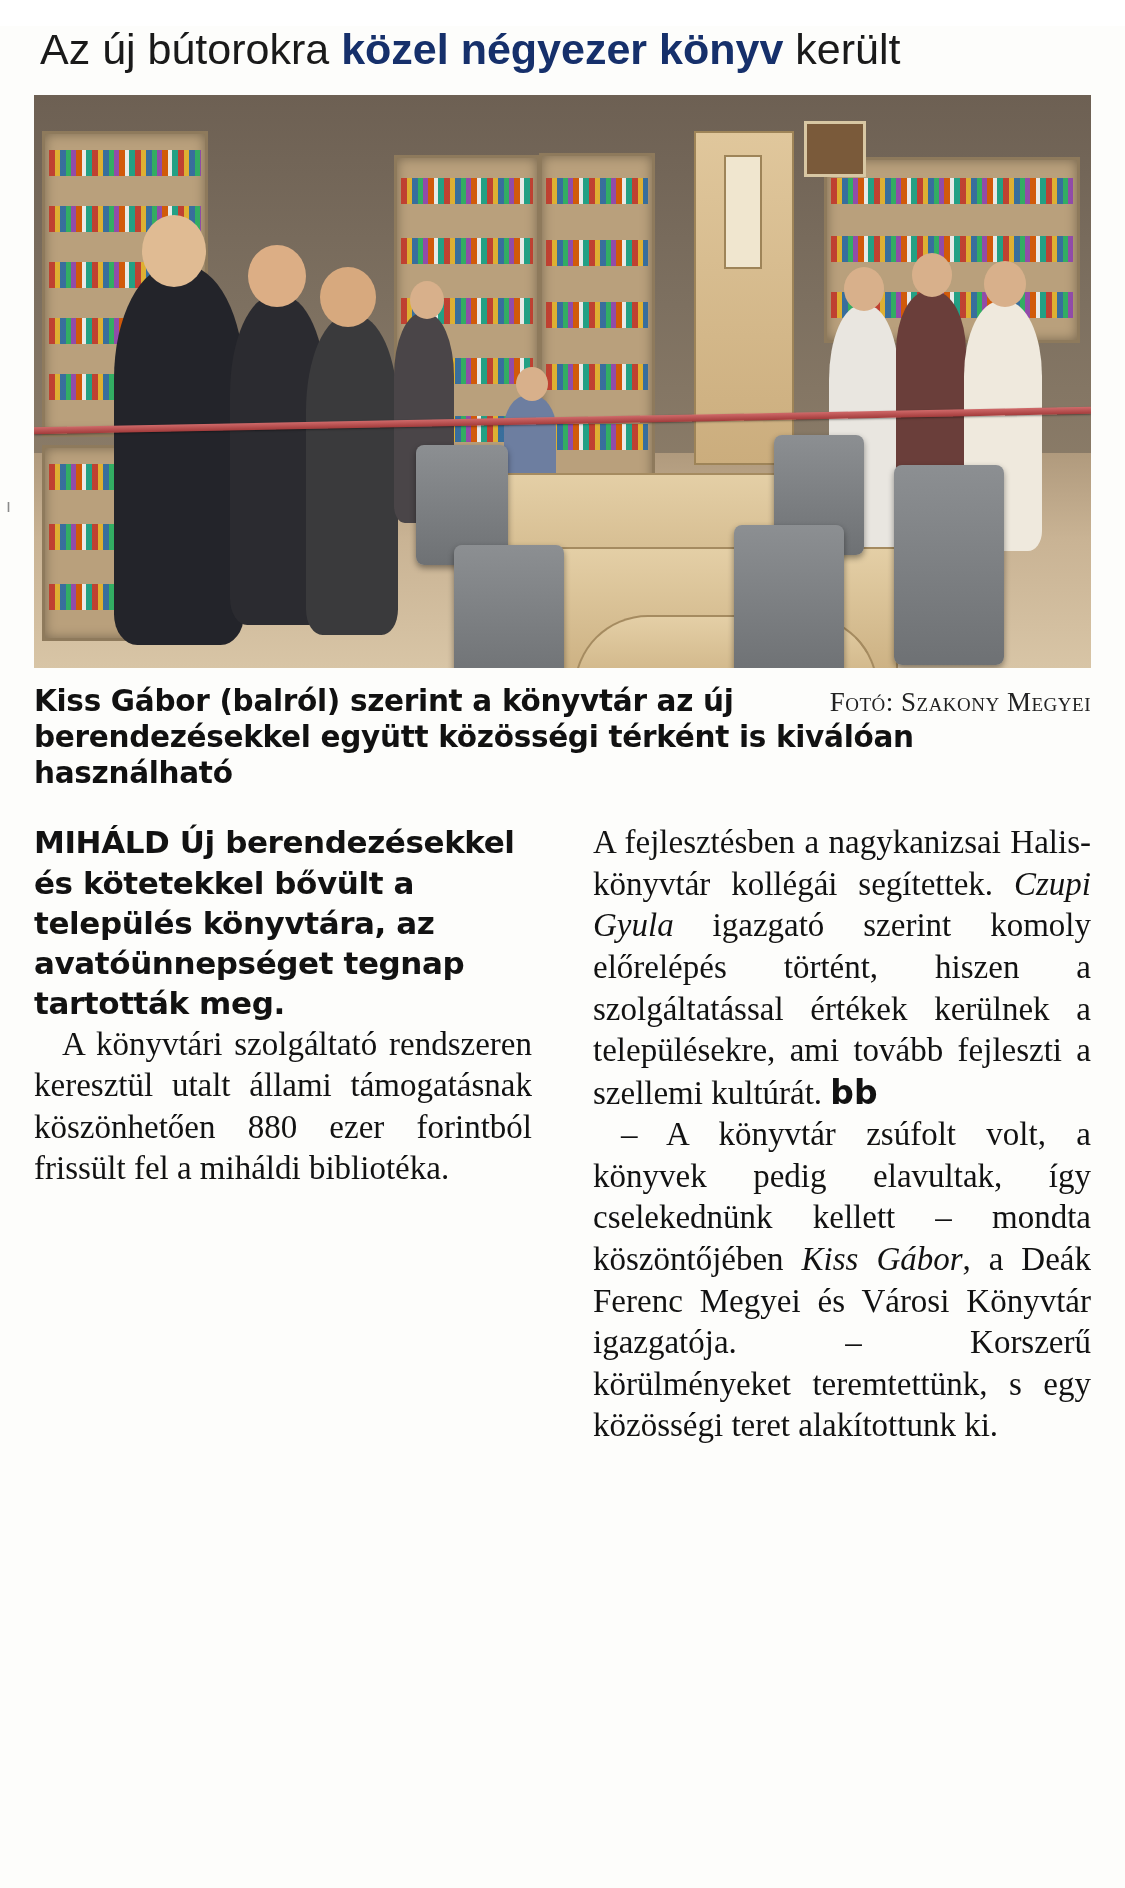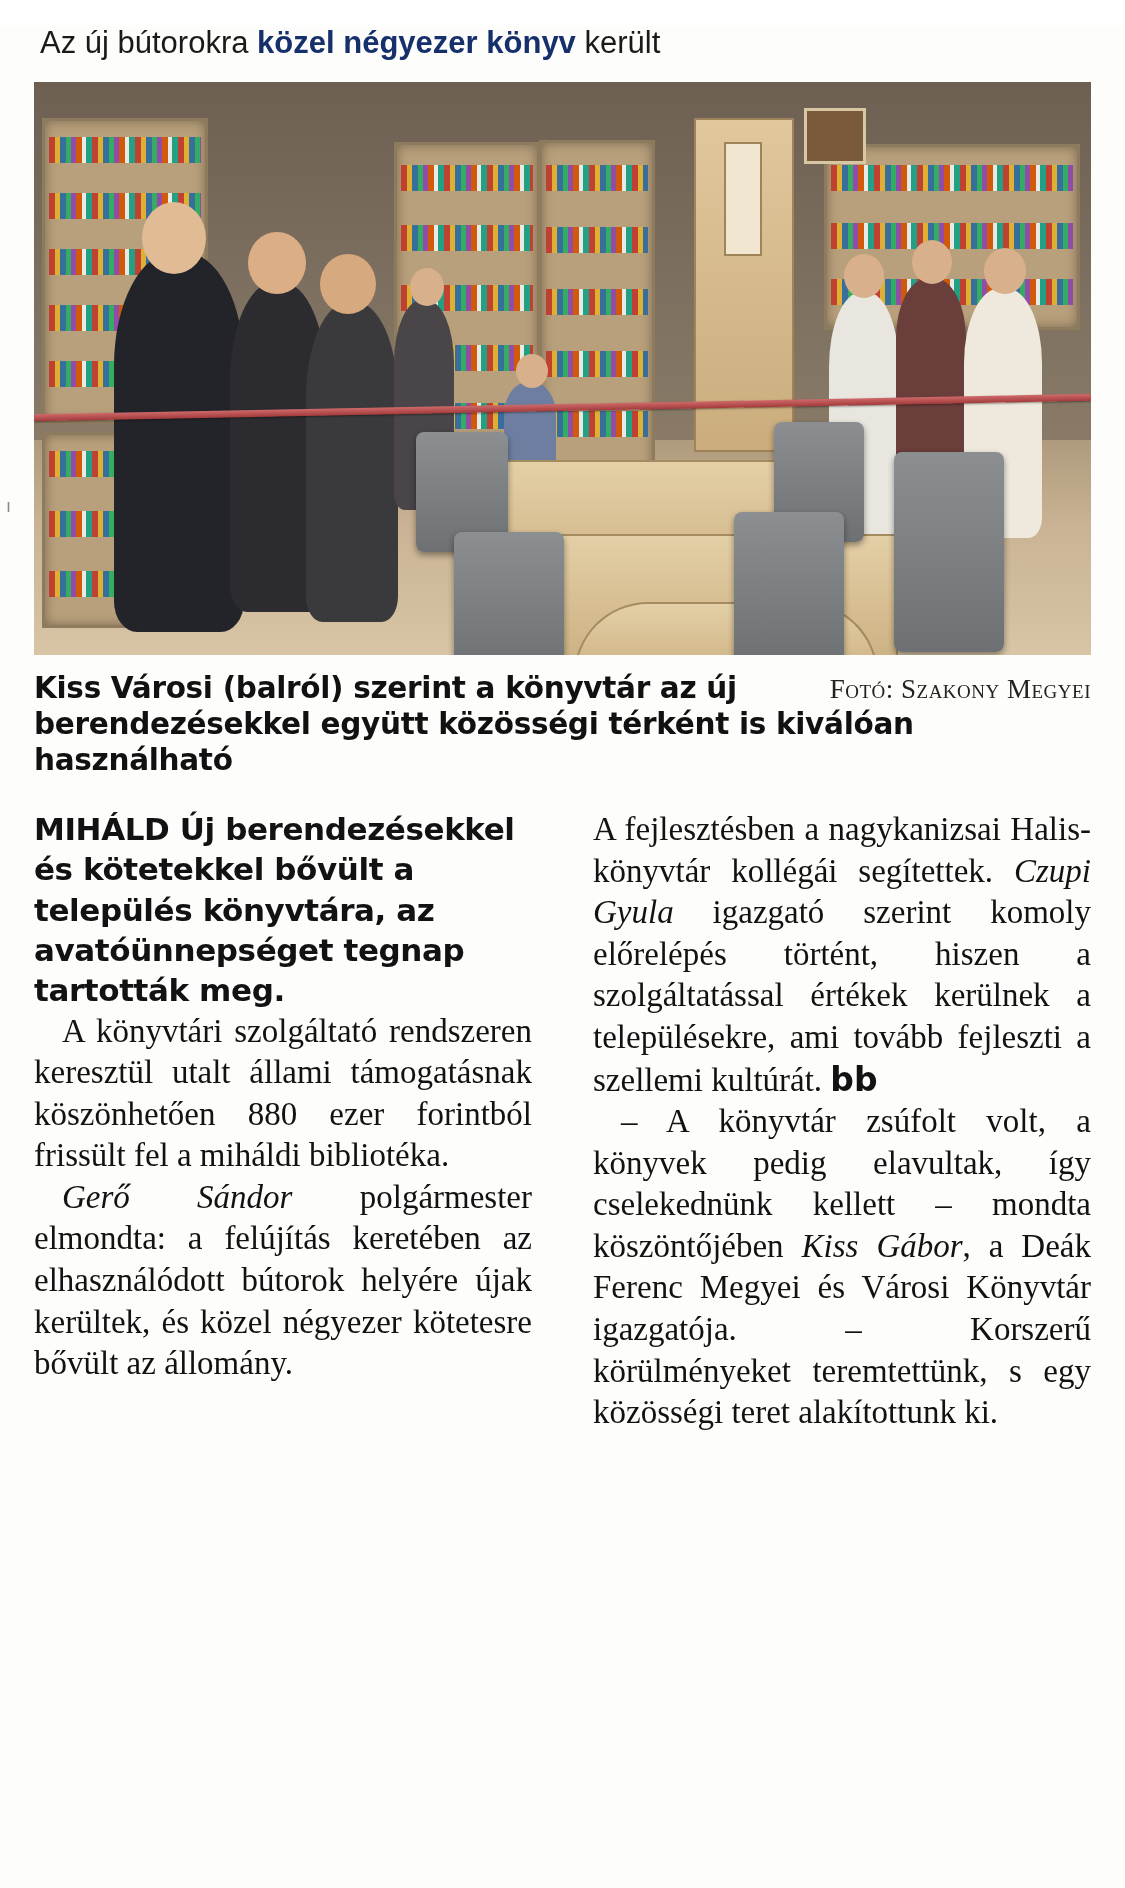--- a/index.html
+++ b/index.html
@@ -30,21 +30,21 @@
     font-size: 88px;
     line-height: 1.02;
     letter-spacing: -2px;
     margin: 18px 0 0 4px;
     color: #0d0d0d;
     white-space: nowrap;
   }
 
   .subhead {
     font-family: "Liberation Sans", sans-serif;
-    font-size: 31px;
+    font-size: 43px;
     line-height: 1.1;
     margin: 26px 0 0 6px;
     color: #1a1a1a;
     white-space: nowrap;
   }
   .subhead .hl {
     font-weight: bold;
     color: #16306b;
   }
 
@@ -280,29 +280,28 @@
       <div class="chair" style="left:740px; top:340px; width:90px; height:120px;"></div>
       <div class="chair" style="left:860px; top:370px; width:110px; height:200px;"></div>
       <div class="chair" style="left:700px; top:430px; width:110px; height:150px;"></div>
 
       <div class="ribbon"></div>
     </div>
   </div>
 
   <div class="caption">
     <span class="credit">Fotó: Szakony Megyei</span>
-    <span>Kiss Városi (balról) szerint a könyvtár az új berendezésekkel együtt közösségi térként is kiválóan használható</span>
+    <span>Kiss Gábor (balról) szerint a könyvtár az új berendezésekkel együtt közösségi térként is kiválóan használható</span>
   </div>
 
   <div class="columns">
 
     <div class="col">
       <p class="lead"><span class="dateline">MIHÁLD</span><span> Új berendezésekkel és kötetekkel bővült a település könyvtára, az avatóünnepséget tegnap tartották meg.</span></p>
       <p>A könyvtári szolgáltató rendszeren keresztül utalt állami támogatásnak köszönhetően 880 ezer forintból frissült fel a miháldi bibliotéka.</p>
-      <p><span class="italic">Gerő Sándor</span> polgármester elmondta: a felújítás keretében az elhasználódott bútorok helyére újak kerültek, és közel négyezer kötetesre bővült az állomány.</p>
     </div>
 
     <div class="col">
       <p>A fejlesztésben a nagykanizsai Halis-könyvtár kollégái segítettek. <span class="italic">Czupi Gyula</span> igazgató szerint komoly előrelépés történt, hiszen a szolgáltatással értékek kerülnek a településekre, ami tovább fejleszti a szellemi kultúrát. <span class="sign">bb</span></p>
       <p>– A könyvtár zsúfolt volt, a könyvek pedig elavultak, így cselekednünk kellett – mondta köszöntőjében <span class="italic">Kiss Gábor</span>, a Deák Ferenc Megyei és Városi Könyvtár igazgatója. – Korszerű körülményeket teremtettünk, s egy közösségi teret alakítottunk ki.</p>
     </div>
 
   </div>
 
   <div class="leftedge-mark">ı</div>

